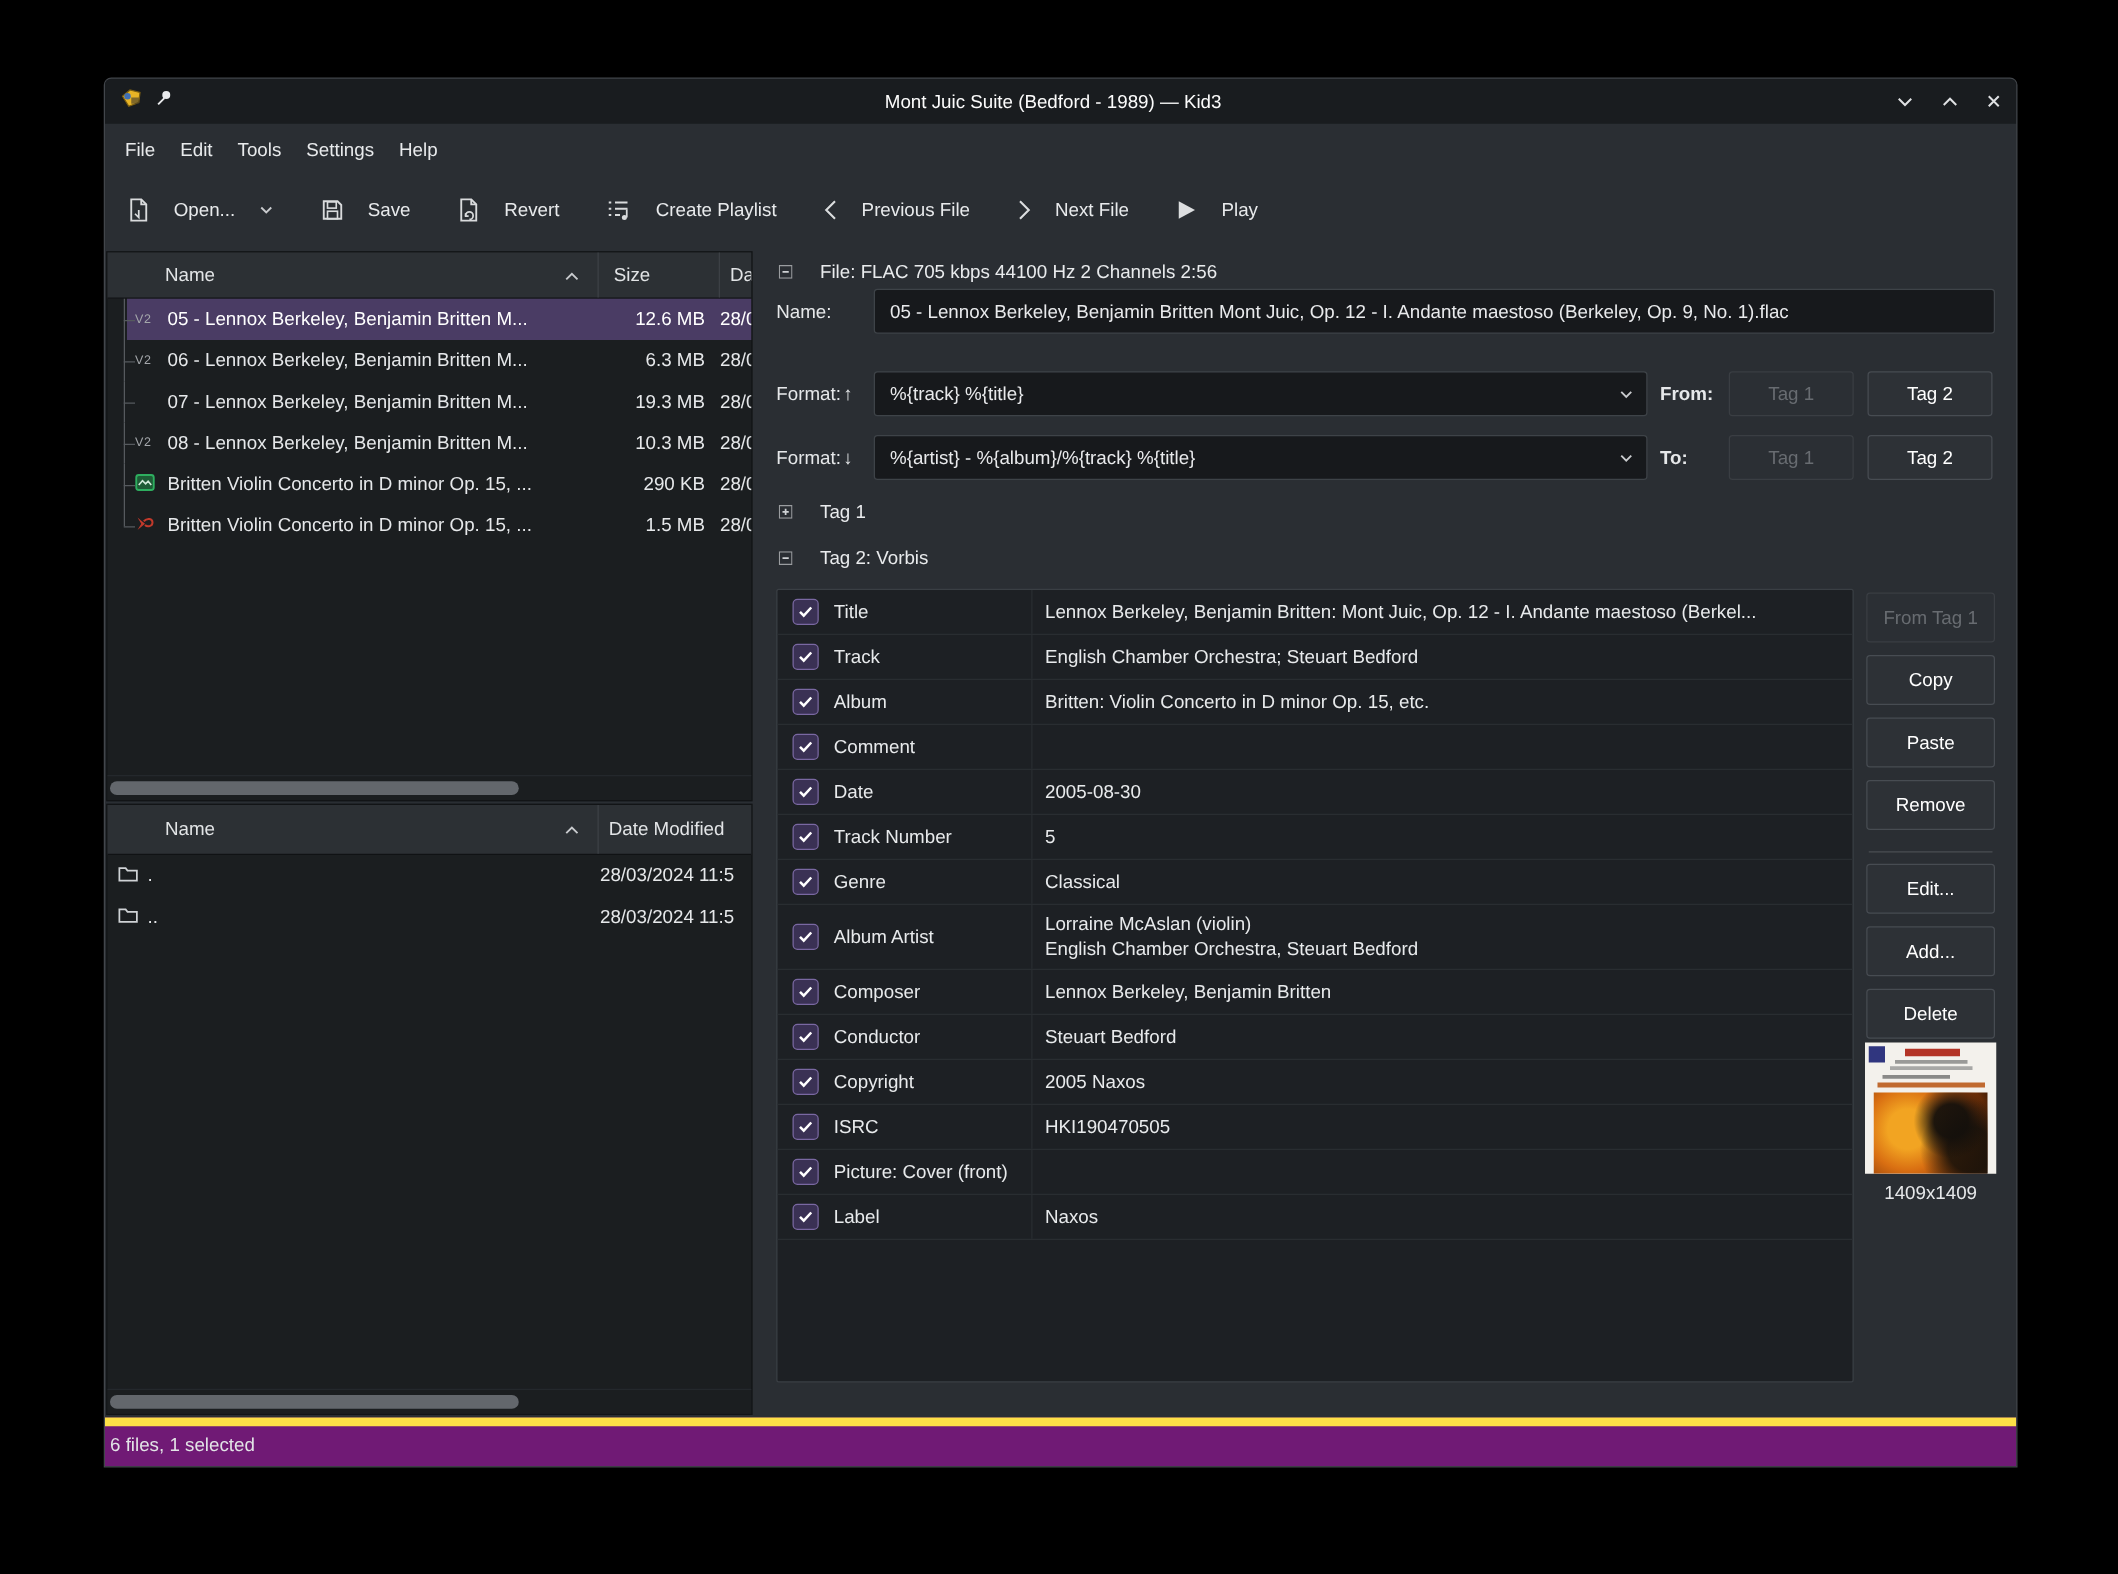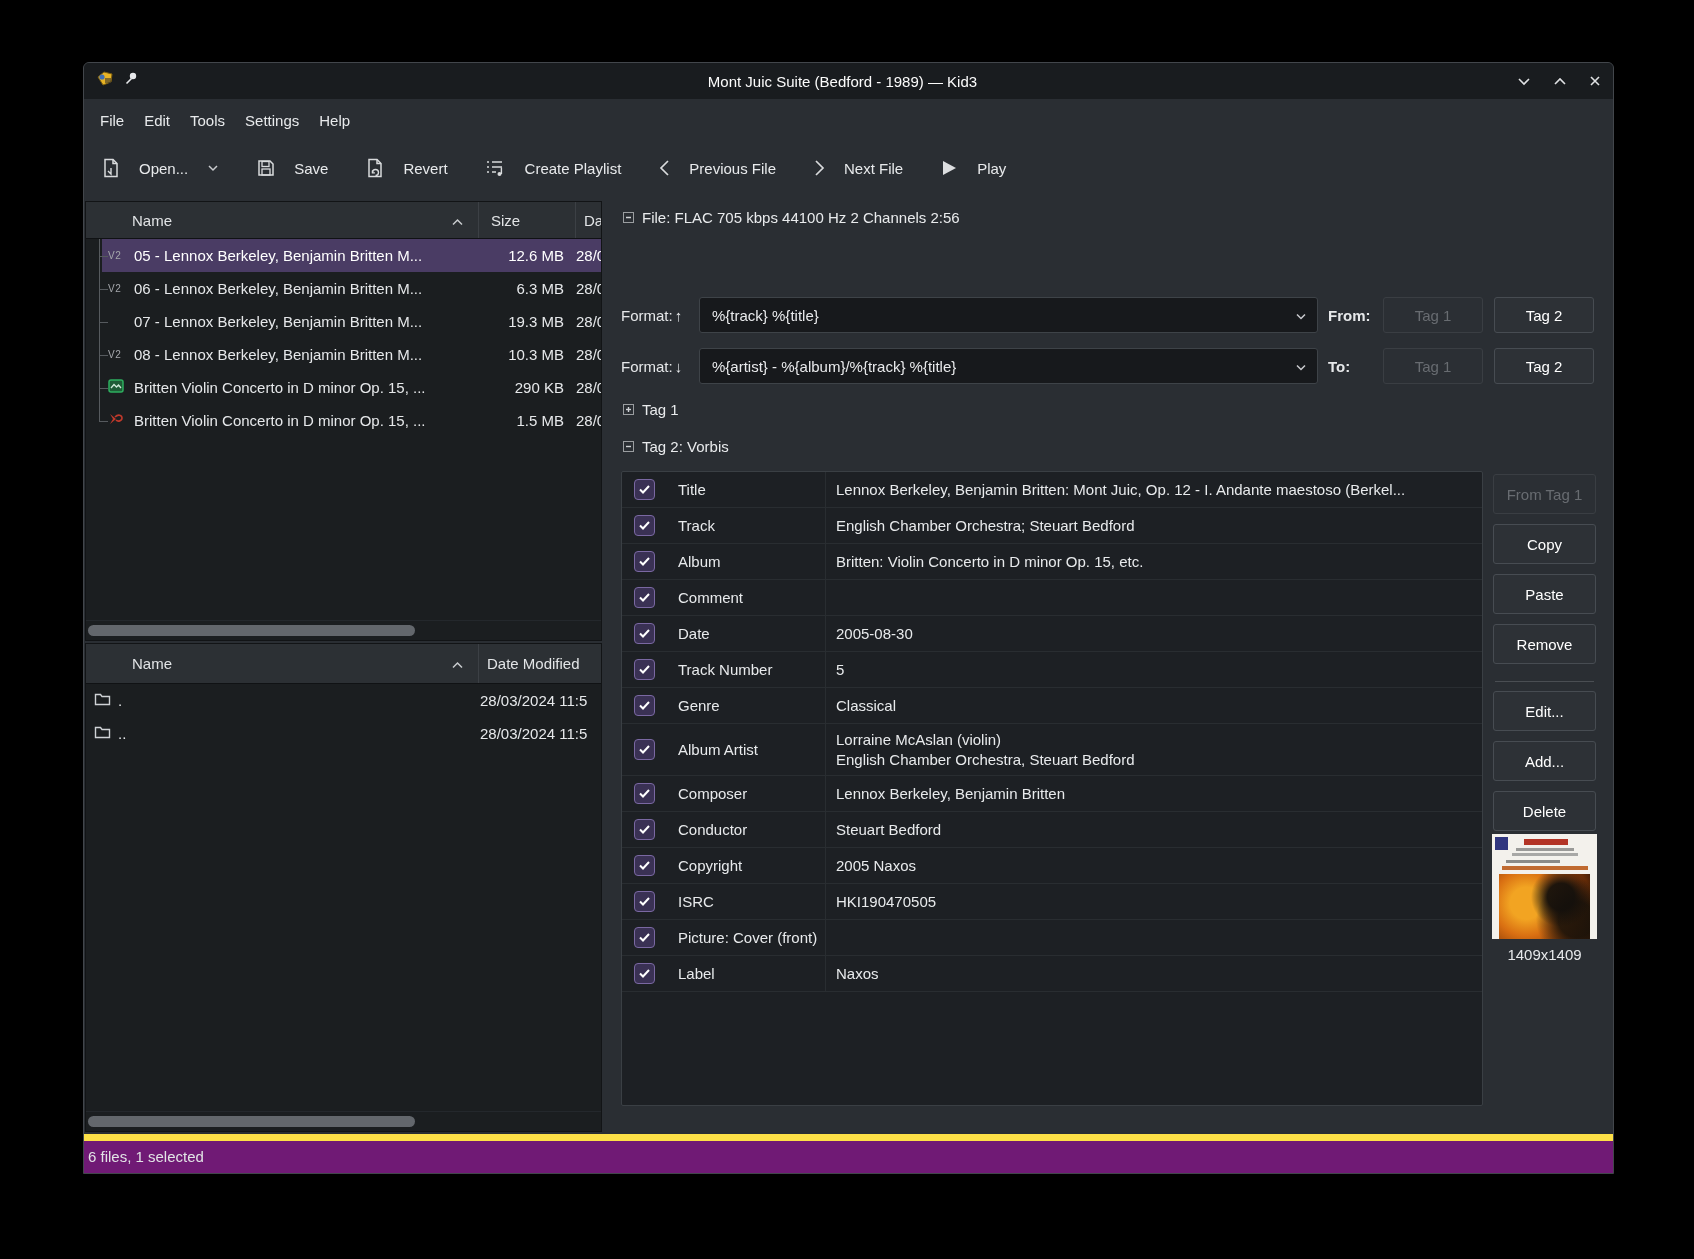--- a/index.html
+++ b/index.html
@@ -58,42 +58,42 @@
   .hscroll { position:absolute; left:0; right:0; bottom:0; height:20px; background:#1b1e20; border-top:1px solid #24282c; }
   .hthumb { position:absolute; left:2px; top:4px; width:327px; height:11px; border-radius:6px; background:#63676c; }
 
   .drow { display:flex; align-items:center; height:33px; color:#e6e8ea; font-size:15px; white-space:nowrap; }
   .drow .cell-icon { width:24px; margin-left:8px; }
   .drow .cell-name { width:360px; }
   .drow .cell-date { flex:1; overflow:hidden; }
 
   
   .right-panel { position:absolute; left:537px; top:132px; width:980px; height:939px; }
-  .sec-header { position:absolute; display:flex; align-items:center; gap:8px; color:#e9ebed; font-size:15px; }
+  .sec-header { position:absolute; display:flex; align-items:center; gap:22px; color:#e9ebed; font-size:15px; }
   .sec-header svg { flex:none; display:block; }
 
   .row-name   { position:absolute; top:36px;  left:0; right:5px; height:36px; }
   .row-fmt1   { position:absolute; top:102px; left:0; right:5px; height:36px; }
   .row-fmt2   { position:absolute; top:153px; left:0; right:5px; height:36px; }
   .flabel { position:absolute; left:0; top:0; bottom:0; display:flex; align-items:center; color:#e6e8ea; font-size:15px; gap:2px; }
   .field { position:absolute; top:0; height:36px; background:#17191c; border:1px solid #3e4348; border-radius:3px;
            color:#e9eaec; font-size:15px; display:flex; align-items:center; padding:0 12px; white-space:nowrap; overflow:hidden; }
   .combo { padding-right:30px; }
   .combo .chev { position:absolute; right:10px; top:50%; transform:translateY(-50%); }
   .inline-label { position:absolute; top:0; bottom:0; display:flex; align-items:center; color:#e6e8ea; font-size:15px; font-weight:bold; }
   .btn { background:#2d3136; border:1px solid #474c52; border-radius:3px; color:#ffffff; font-size:15px;
          display:flex; align-items:center; justify-content:center; }
   .btn.disabled { color:#686c71; border-color:#3a3e43; background:#2b2f34; }
   .tagbtn { position:absolute; top:0; width:100px; height:36px; }
 
   
   .tagtable { position:absolute; left:0; top:276px; width:862px; height:635px; background:#1d2024;
               border:1px solid #3a3f44; border-radius:2px; overflow:hidden; }
   .trow { display:flex; border-bottom:1px solid #292d31; }
-  .trow .tlabel { width:203px; flex:none; display:flex; align-items:center; gap:23px; padding-left:12px; }
+  .trow .tlabel { width:203px; flex:none; display:flex; align-items:center; gap:12px; padding-left:12px; }
   .trow .tvalue { flex:1; border-left:1px solid #292d31; display:flex; align-items:center; padding:0 10px;
                   color:#e8eaec; font-size:15px; white-space:nowrap; overflow:hidden; }
   .trow.tall .tvalue { white-space:pre-line; line-height:20px; }
   .tname { color:#e8eaec; font-size:15px; }
   .cb { width:21px; height:21px; flex:none; border-radius:4px; background:#3a3154; border:1px solid #7a68a2;
         display:flex; align-items:center; justify-content:center; }
 
   
   .side-btn { position:absolute; left:872px; width:103px; height:40px; }
   .side-divider { position:absolute; left:874px; width:99px; height:1px; background:#4a4e53; top:486px; }
@@ -370,20 +370,24 @@
     <div class="right-panel">
 
       <div class="sec-header" style="left:2px; top:14px;">
         <svg width="11" height="11" viewBox="0 0 11 11">
             <rect x="0.5" y="0.5" width="10" height="10" fill="none" stroke="#9a9da0"></rect>
             <line x1="3" y1="5.5" x2="8" y2="5.5" stroke="#cfd2d5" stroke-width="1.4"></line>
           </svg>
         <span>File: FLAC 705 kbps 44100 Hz 2 Channels 2:56</span>
       </div>
 
+      <div class="row-name">
+        <div class="flabel">Name:</div>
+        <div class="field" style="left:78px; width:897px;">05 - Lennox Berkeley, Benjamin Britten Mont Juic, Op. 12 - I. Andante maestoso (Berkeley, Op. 9, No. 1).flac</div>
+      </div>
 
       <div class="row-fmt1">
         <div class="flabel">
           <span>Format:</span>
             <span>↑</span>
         </div>
         <div class="field combo" style="left:78px; width:619px;">
           <span>%{track} %{title}</span>
           <span class="chev"><svg width="12" height="8" viewBox="0 0 12 8">
                 <polyline points="2,2 6,6 10,2" fill="none" stroke="#c9cbce" stroke-width="1.5"></polyline>

